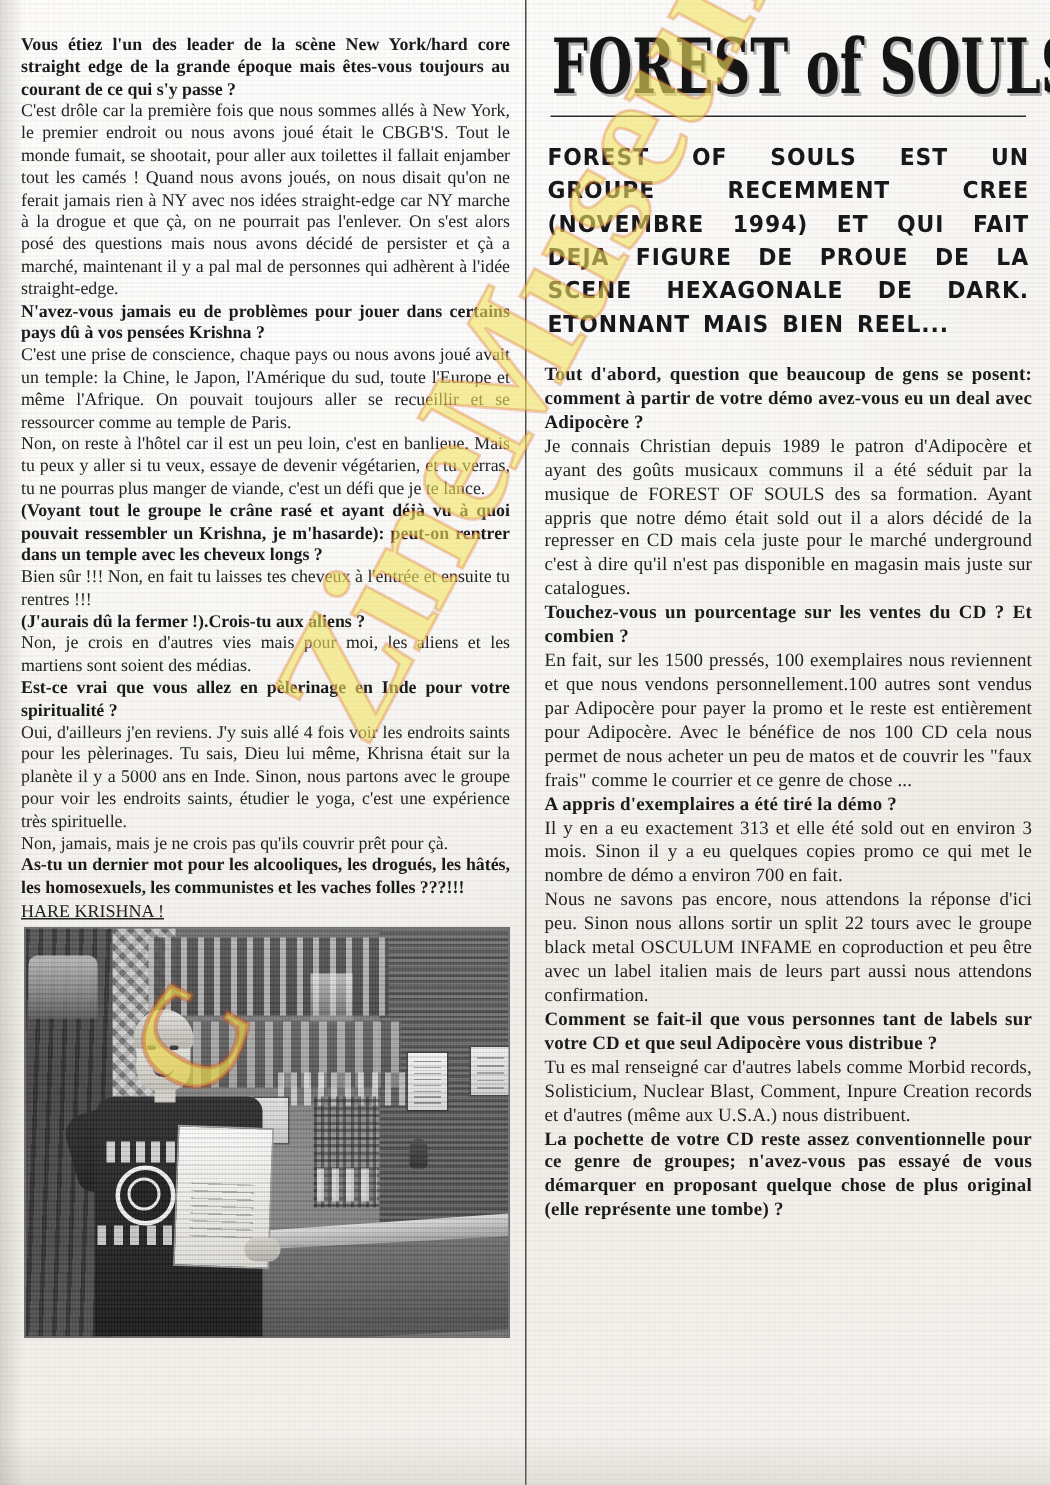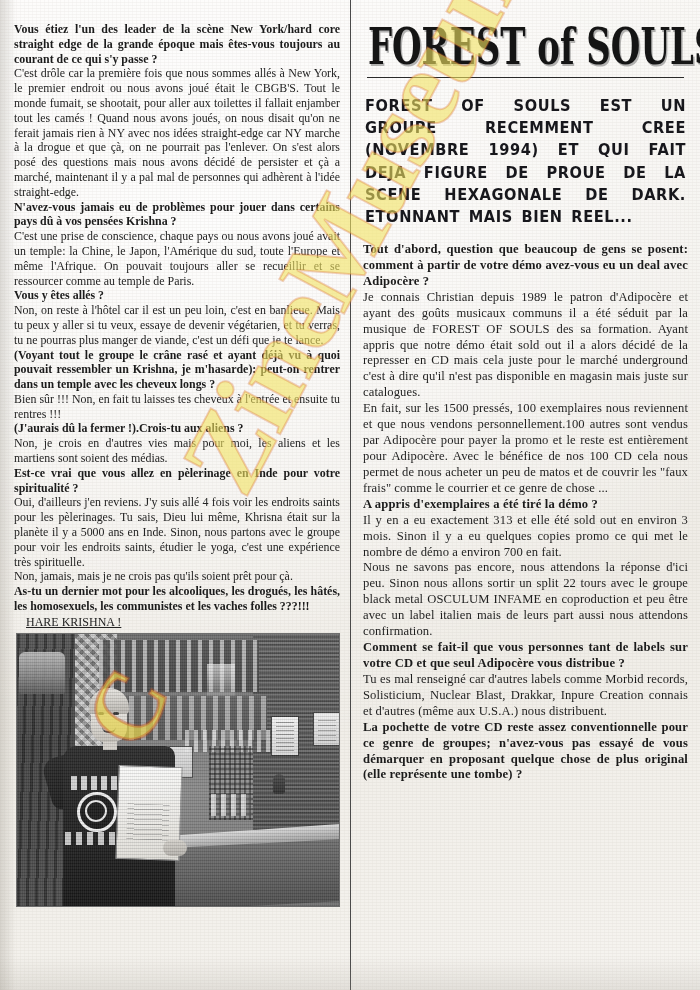--- a/index.html
+++ b/index.html
@@ -156,21 +156,21 @@
   }
 
   #right-body { margin-top: 22px; }
 
   
   #photo-caption {
     font-family: "Liberation Serif", serif;
     font-size: 12px;
     color: #222;
     text-decoration: underline;
-    margin: 1px 0 3px 12px;
+    margin: 1px 0 3px 0;
   }
   #photo-frame {
     position: relative;
     width: 322px;
     height: 272px;
     margin-left: 2px;
     border: 1px solid #6f6f6f;
     background: #8d8d8d;
     overflow: hidden;
   }
@@ -387,29 +387,28 @@
   <div id="paper-noise"></div>
 
   <div id="columns">
 
     <div class="col" id="col-left">
 
       <div class="q">Vous étiez l'un des leader de la scène New York/hard core straight edge de la grande époque mais êtes-vous toujours au courant de ce qui s'y passe ?</div>
       <div class="a">C'est drôle car la première fois que nous sommes allés à New York, le premier endroit ou nous avons joué était le CBGB'S. Tout le monde fumait, se shootait, pour aller aux toilettes il fallait enjamber tout les camés ! Quand nous avons joués, on nous disait qu'on ne ferait jamais rien à NY avec nos idées straight-edge car NY marche à la drogue et que çà, on ne pourrait pas l'enlever. On s'est alors posé des questions mais nous avons décidé de persister et çà a marché, maintenant il y a pal mal de personnes qui adhèrent à l'idée straight-edge.</div>
       <div class="q">N'avez-vous jamais eu de problèmes pour jouer dans certains pays dû à vos pensées Krishna ?</div>
       <div class="a">C'est une prise de conscience, chaque pays ou nous avons joué avait un temple: la Chine, le Japon, l'Amérique du sud, toute l'Europe et même l'Afrique. On pouvait toujours aller se recueillir et se ressourcer comme au temple de Paris.</div>
-      <div class="q">Vous y êtes allés ?</div>
       <div class="a">Non, on reste à l'hôtel car il est un peu loin, c'est en banlieue. Mais tu peux y aller si tu veux, essaye de devenir végétarien, et tu verras, tu ne pourras plus manger de viande, c'est un défi que je te lance.</div>
       <div class="q">(Voyant tout le groupe le crâne rasé et ayant déjà vu à quoi pouvait ressembler un Krishna, je m'hasarde): peut-on rentrer dans un temple avec les cheveux longs ?</div>
       <div class="a">Bien sûr !!! Non, en fait tu laisses tes cheveux à l'entrée et ensuite tu rentres !!!</div>
       <div class="q">(J'aurais dû la fermer !).Crois-tu aux aliens ?</div>
       <div class="a">Non, je crois en d'autres vies mais pour moi, les aliens et les martiens sont soient des médias.</div>
       <div class="q">Est-ce vrai que vous allez en pèlerinage en Inde pour votre spiritualité ?</div>
       <div class="a">Oui, d'ailleurs j'en reviens. J'y suis allé 4 fois voir les endroits saints pour les pèlerinages. Tu sais, Dieu lui même, Khrisna était sur la planète il y a 5000 ans en Inde. Sinon, nous partons avec le groupe pour voir les endroits saints, étudier le yoga, c'est une expérience très spirituelle.</div>
-      <div class="a">Non, jamais, mais je ne crois pas qu'ils soient prêt pour çà.</div>
+      <div class="a">Non, jamais, mais je ne crois pas qu'ils couvrir prêt pour çà.</div>
       <div class="q">As-tu un dernier mot pour les alcooliques, les drogués, les hâtés, les homosexuels, les communistes et les vaches folles ???!!!</div>
       <div id="photo-caption">HARE KRISHNA !</div>
 
       <div id="photo-frame">
         <span class="ph" id="ph-base"></span>
         <span class="ph" id="ph-rightwall"></span>
         <span class="ph" id="ph-wall"></span>
         <span class="ph" id="ph-shelf1"></span>
         <span class="ph" id="ph-bottles-hi"></span>
         <span class="ph" id="ph-shelf2"></span>
@@ -453,26 +452,27 @@
     <div class="col" id="col-right">
 
       <div id="band-title">FOREST of SOULS</div>
       <div id="title-rule"></div>
 
       <div id="intro">FOREST OF SOULS EST UN GROUPE RECEMMENT CREE (NOVEMBRE 1994) ET QUI FAIT DEJA FIGURE DE PROUE DE LA SCENE HEXAGONALE DE DARK. ETONNANT MAIS BIEN REEL...</div>
 
       <div id="right-body">
         <div class="q">Tout d'abord, question que beaucoup de gens se posent: comment à partir de votre démo avez-vous eu un deal avec Adipocère ?</div>
         <div class="a">Je connais Christian depuis 1989 le patron d'Adipocère et ayant des goûts musicaux communs il a été séduit par la musique de FOREST OF SOULS des sa formation. Ayant appris que notre démo était sold out il a alors décidé de la represser en CD mais cela juste pour le marché underground c'est à dire qu'il n'est pas disponible en magasin mais juste sur catalogues.</div>
+        <div class="q">Touchez-vous un pourcentage sur les ventes du CD ? Et combien ?</div>
         <div class="a">En fait, sur les 1500 pressés, 100 exemplaires nous reviennent et que nous vendons personnellement.100 autres sont vendus par Adipocère pour payer la promo et le reste est entièrement pour Adipocère. Avec le bénéfice de nos 100 CD cela nous permet de nous acheter un peu de matos et de couvrir les "faux frais" comme le courrier et ce genre de chose ...</div>
         <div class="q">A appris d'exemplaires a été tiré la démo ?</div>
         <div class="a">Il y en a eu exactement 313 et elle été sold out en environ 3 mois. Sinon il y a eu quelques copies promo ce qui met le nombre de démo a environ 700 en fait.</div>
         <div class="a">Nous ne savons pas encore, nous attendons la réponse d'ici peu. Sinon nous allons sortir un split 22 tours avec le groupe black metal OSCULUM INFAME en coproduction et peu être avec un label italien mais de leurs part aussi nous attendons confirmation.</div>
         <div class="q">Comment se fait-il que vous personnes tant de labels sur votre CD et que seul Adipocère vous distribue ?</div>
-        <div class="a">Tu es mal renseigné car d'autres labels comme Morbid records, Solisticium, Nuclear Blast, Drakkar, Inpure Creation connais et d'autres (même aux U.S.A.) nous distribuent.</div>
+        <div class="a">Tu es mal renseigné car d'autres labels comme Morbid records, Solisticium, Nuclear Blast, Comment, Inpure Creation records et d'autres (même aux U.S.A.) nous distribuent.</div>
         <div class="q">La pochette de votre CD reste assez conventionnelle pour ce genre de groupes; n'avez-vous pas essayé de vous démarquer en proposant quelque chose de plus original (elle représente une tombe) ?</div>
       </div>
 
     </div>
   </div>
 
   <div id="watermark">ZineMuseum</div>
 
   <div id="scan-shadow-left"></div>
   <div id="scan-shadow-bottom"></div>

